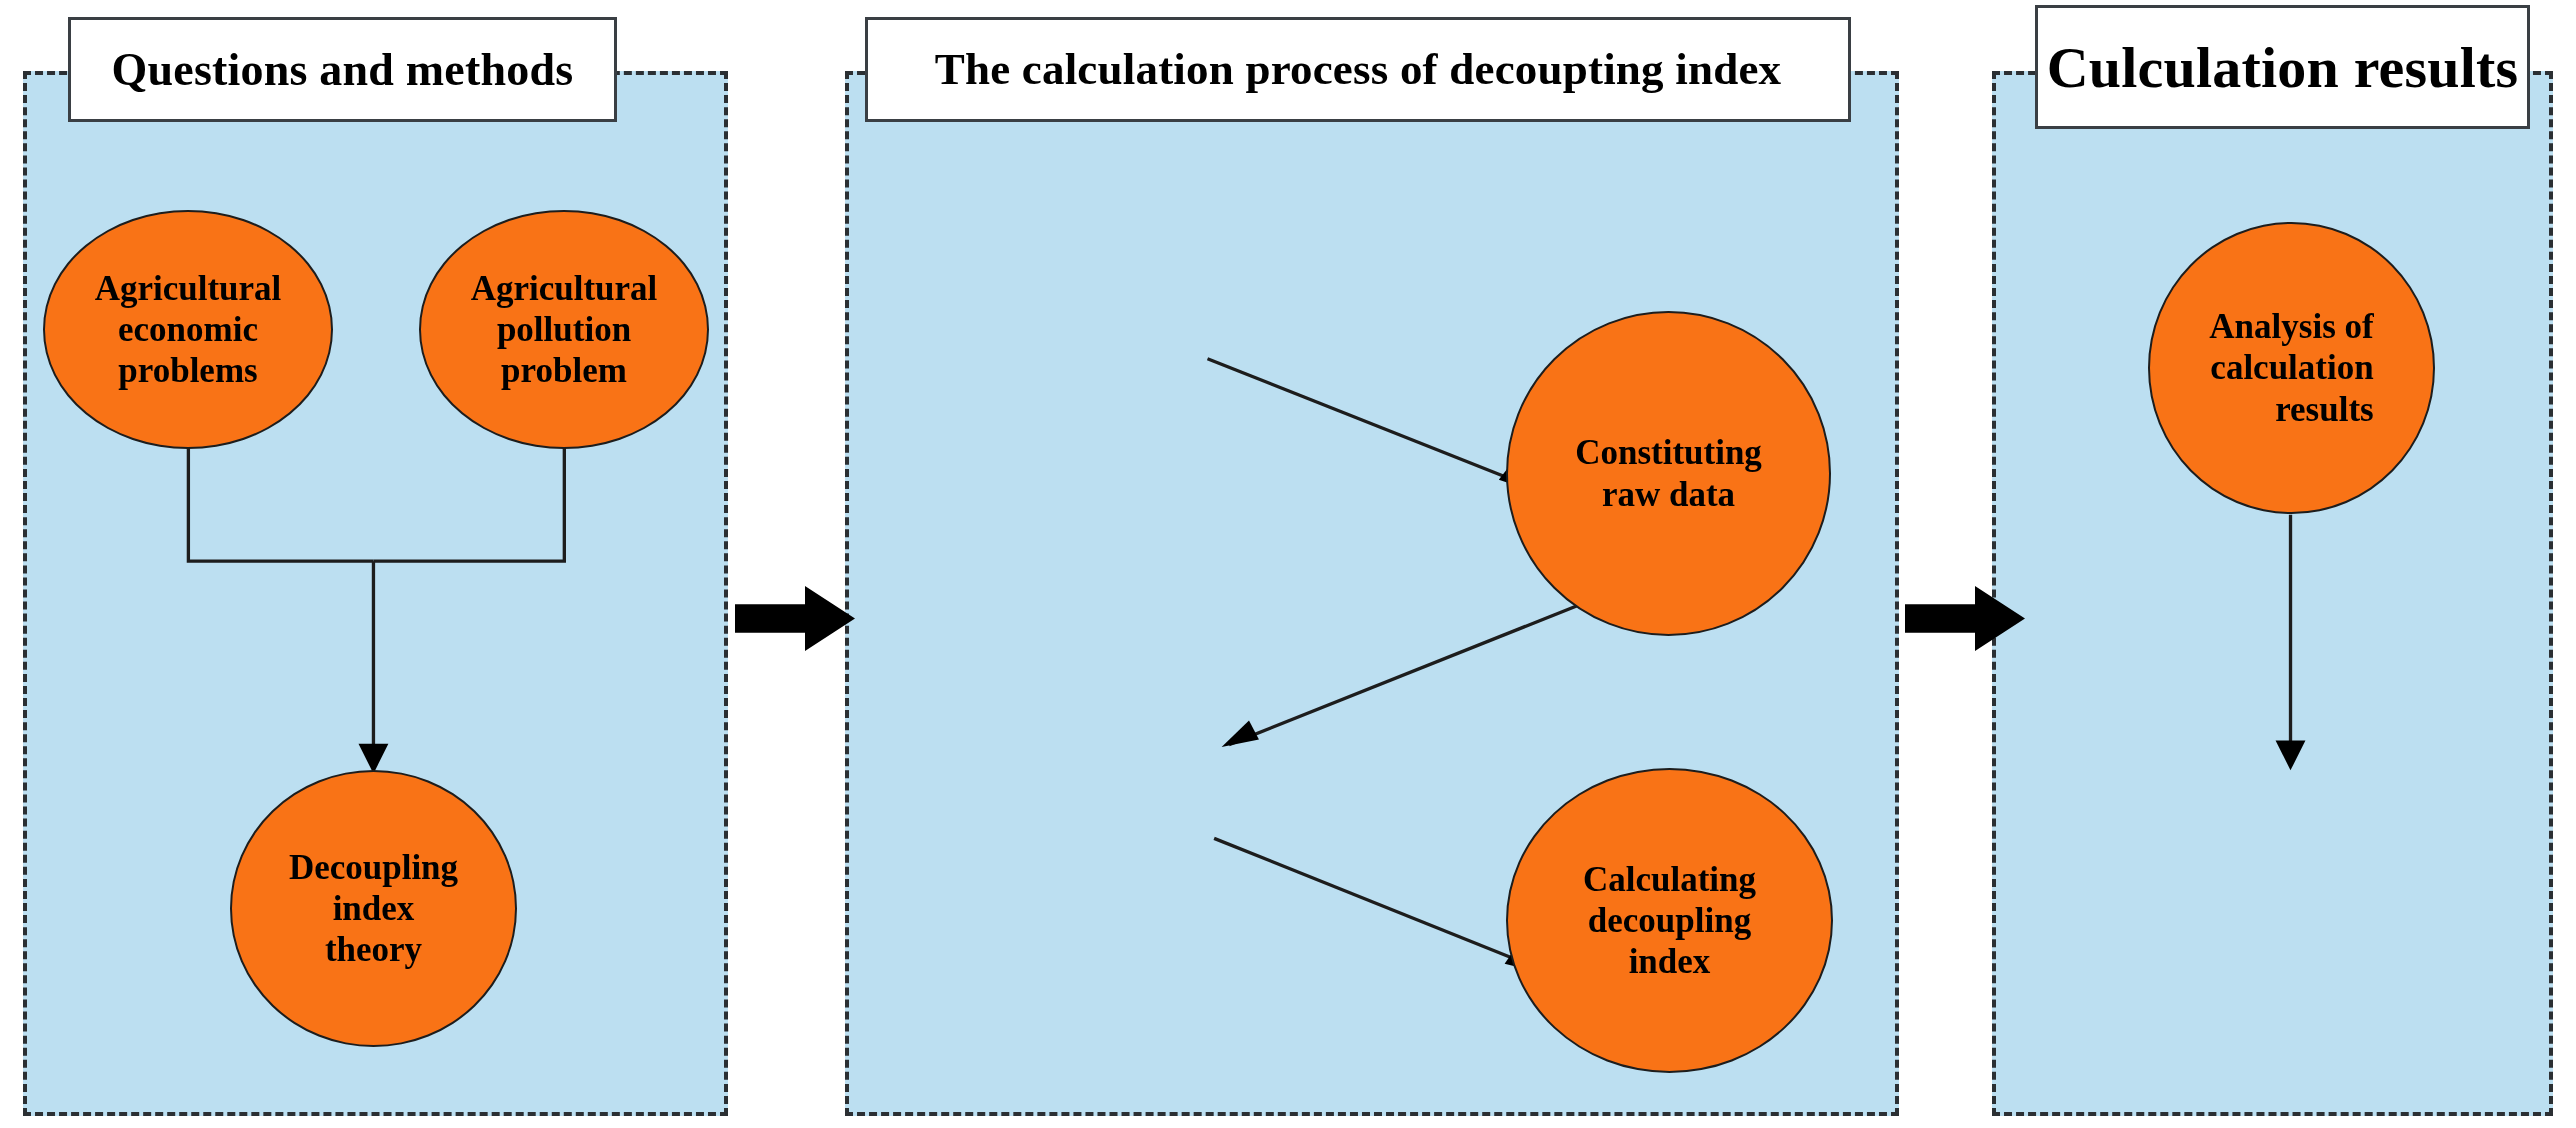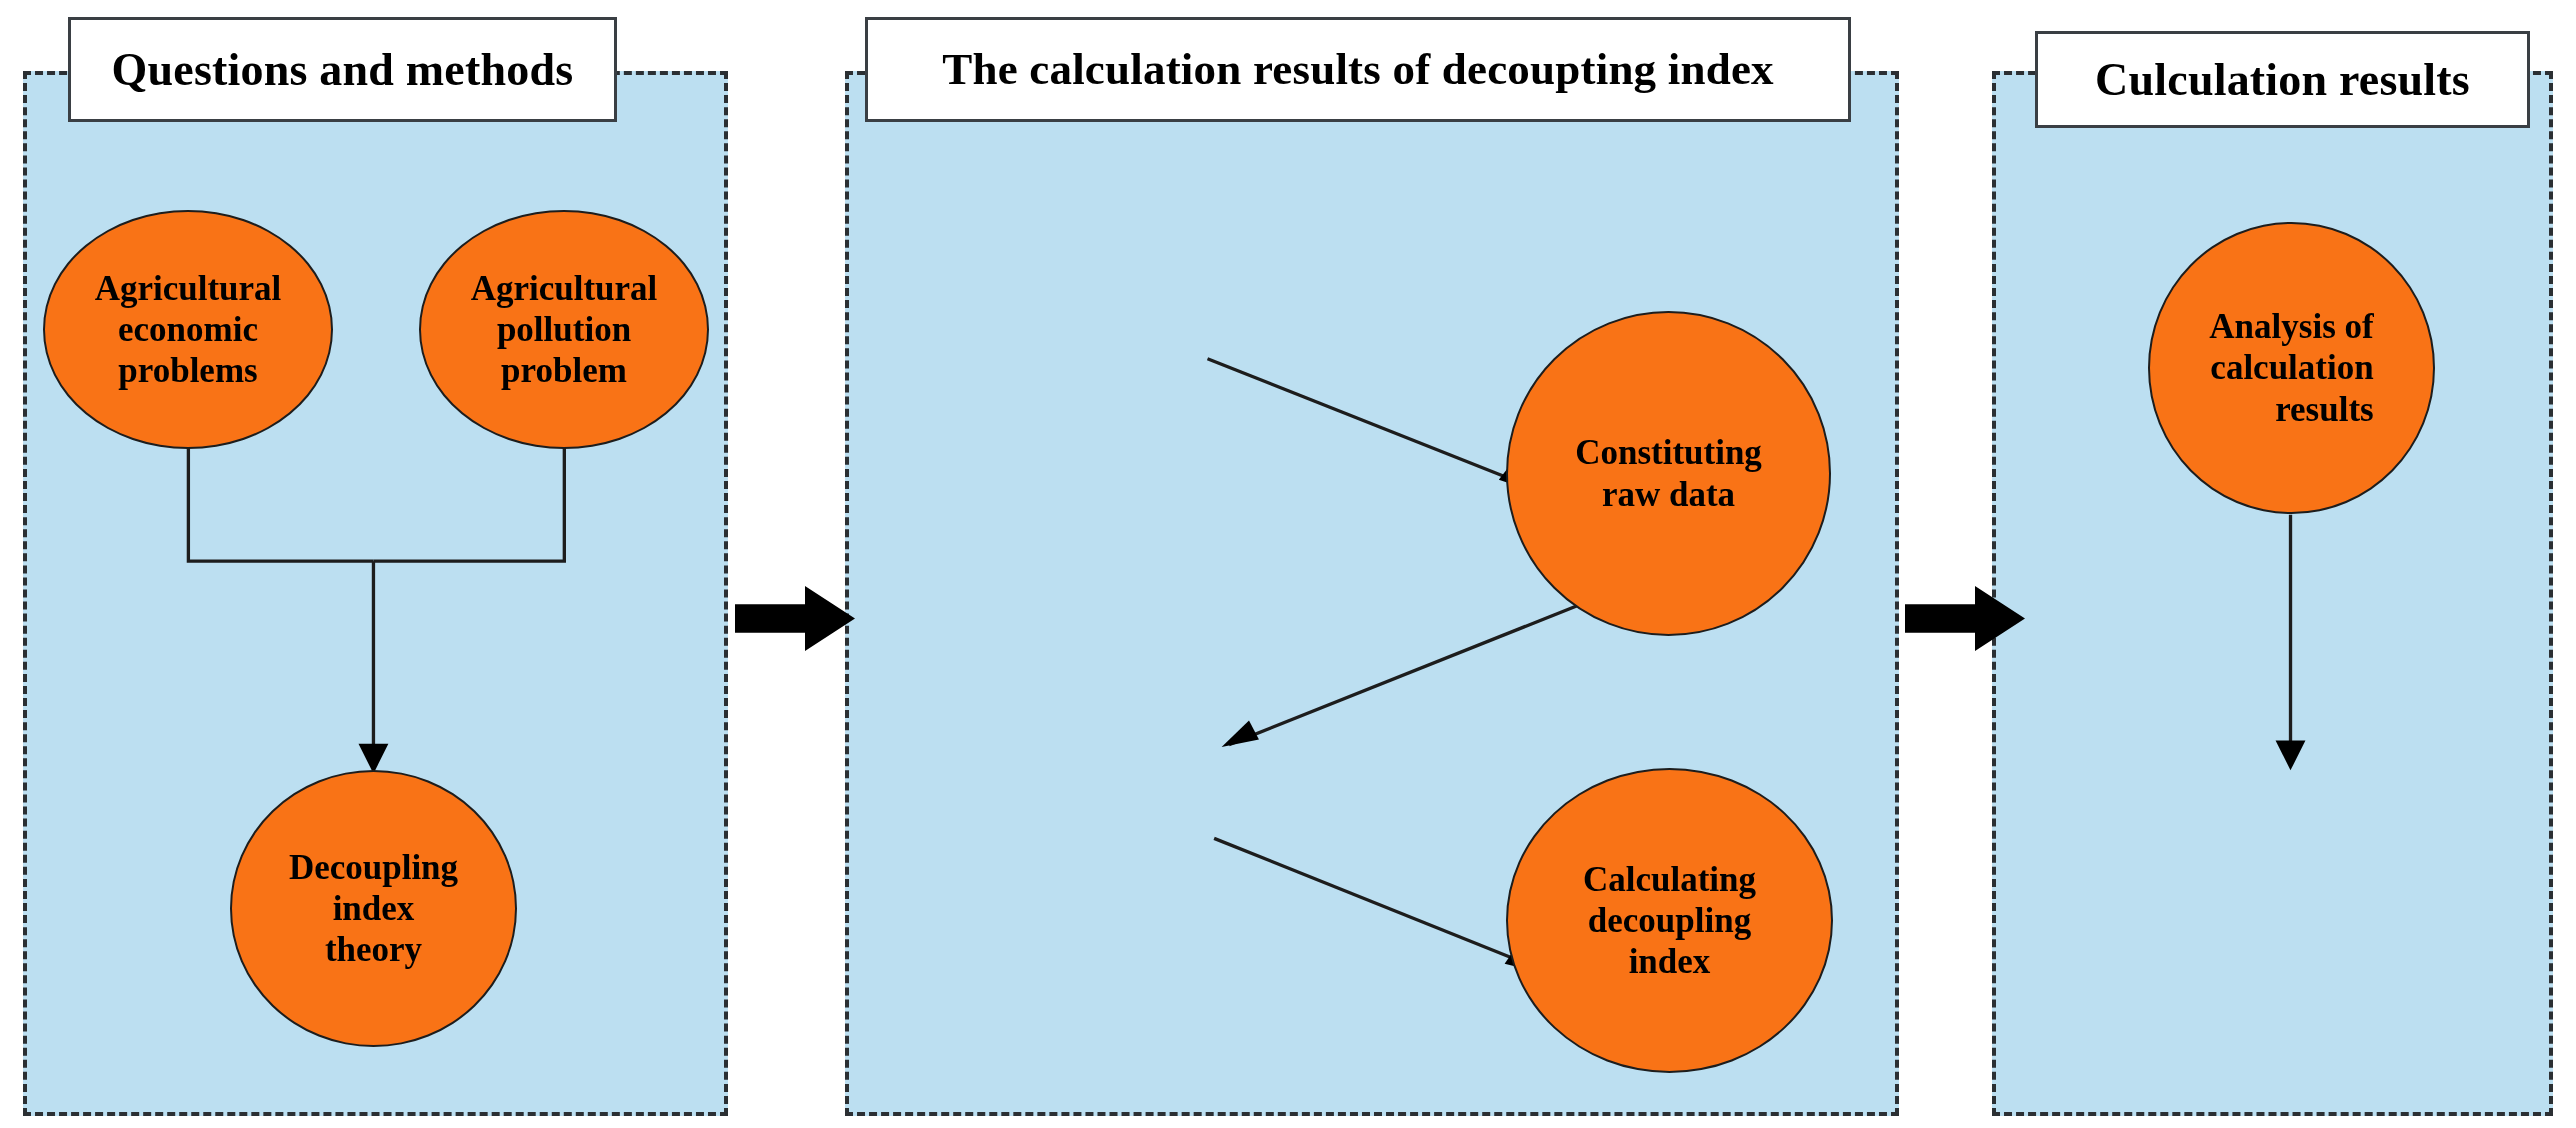--- a/index.html
+++ b/index.html
@@ -54,21 +54,21 @@
   <div class="node" style="left:230px;top:770px;width:287px;height:277px;font-size:35px;">
     <span>Decoupling<br>index<br>theory</span>
   </div>
 
   <svg class="blockarrow" style="left:735px;top:586px;width:120px;height:65px;" viewBox="0 0 144 78">
     <polygon points="0,22 84,22 84,0 144,39 84,78 84,56 0,56" fill="#000000"></polygon>
   </svg>
 
   <div class="panel" style="left:845px;top:71px;width:1054px;height:1045px;"></div>
 
-  <div class="panel-title" style="left:865px;top:16.6px;width:986px;height:105px;font-size:45px;">The calculation results of decoupting index</div>
+  <div class="panel-title" style="left:865px;top:16.6px;width:986px;height:105px;font-size:45px;">The calculation process of decoupting index</div>
 
   <svg class="svg-layer" viewBox="0 0 3104 1360">
     <g stroke="#1d1d1d" stroke-width="4" fill="none">
       <path d="M1455 432 L1838 584"></path>
       <path d="M2000 690 L1481 897"></path>
       <path d="M1463 1010 L1847 1164"></path>
     </g>
     <polygon points="1849,592 1806,578 1823,556" fill="#000000"></polygon>
     <polygon points="1472,900 1517,891 1505,868" fill="#000000"></polygon>
     <polygon points="1858,1172 1813,1161 1829,1138" fill="#000000"></polygon>
@@ -83,21 +83,21 @@
   <div class="node" style="left:1506px;top:768px;width:327px;height:305px;font-size:35px;">
     <span>Calculating<br>decoupling<br>index</span>
   </div>
 
   <svg class="blockarrow" style="left:1905px;top:586px;width:120px;height:65px;" viewBox="0 0 144 78">
     <polygon points="0,22 84,22 84,0 144,39 84,78 84,56 0,56" fill="#000000"></polygon>
   </svg>
 
   <div class="panel" style="left:1992px;top:71px;width:561px;height:1045px;"></div>
 
-  <div class="panel-title" style="left:2035px;top:31px;width:495px;height:97px;font-size:46px;">Culculation results</div>
+  <div class="panel-title" style="left:2035px;top:5px;width:495px;height:124px;font-size:58px;">Culculation results</div>
 
   <svg class="svg-layer" viewBox="0 0 3104 1360">
     <g stroke="#1d1d1d" stroke-width="4" fill="none">
       <path d="M2760 620 L2760 898"></path>
     </g>
     <polygon points="2760,928 2742,892 2778,892" fill="#000000"></polygon>
   </svg>
 
   <div class="node" style="left:2148px;top:222px;width:287px;height:292px;font-size:35px;text-align:right;">
     <span>Analysis of<br>calculation<br>results</span>

